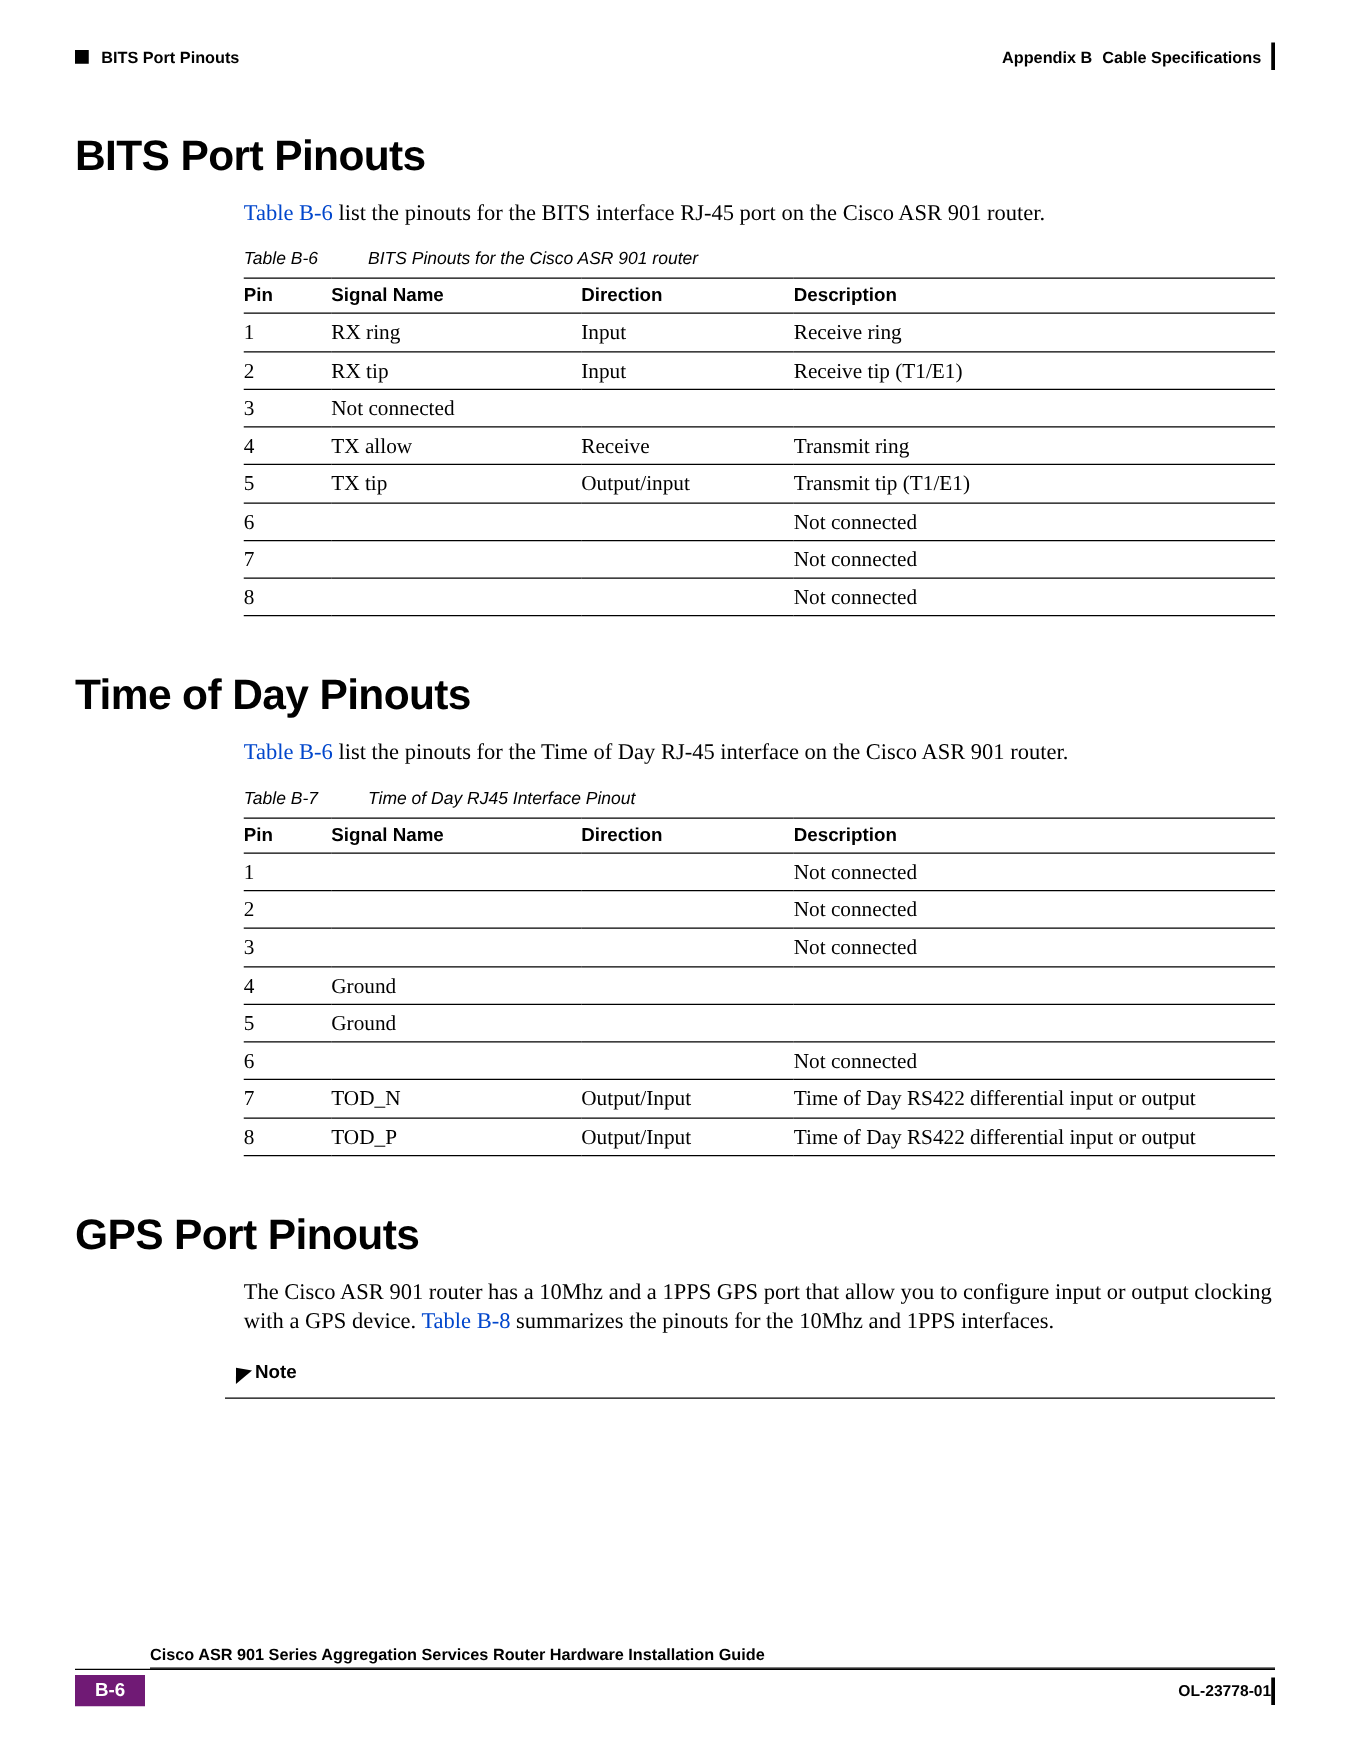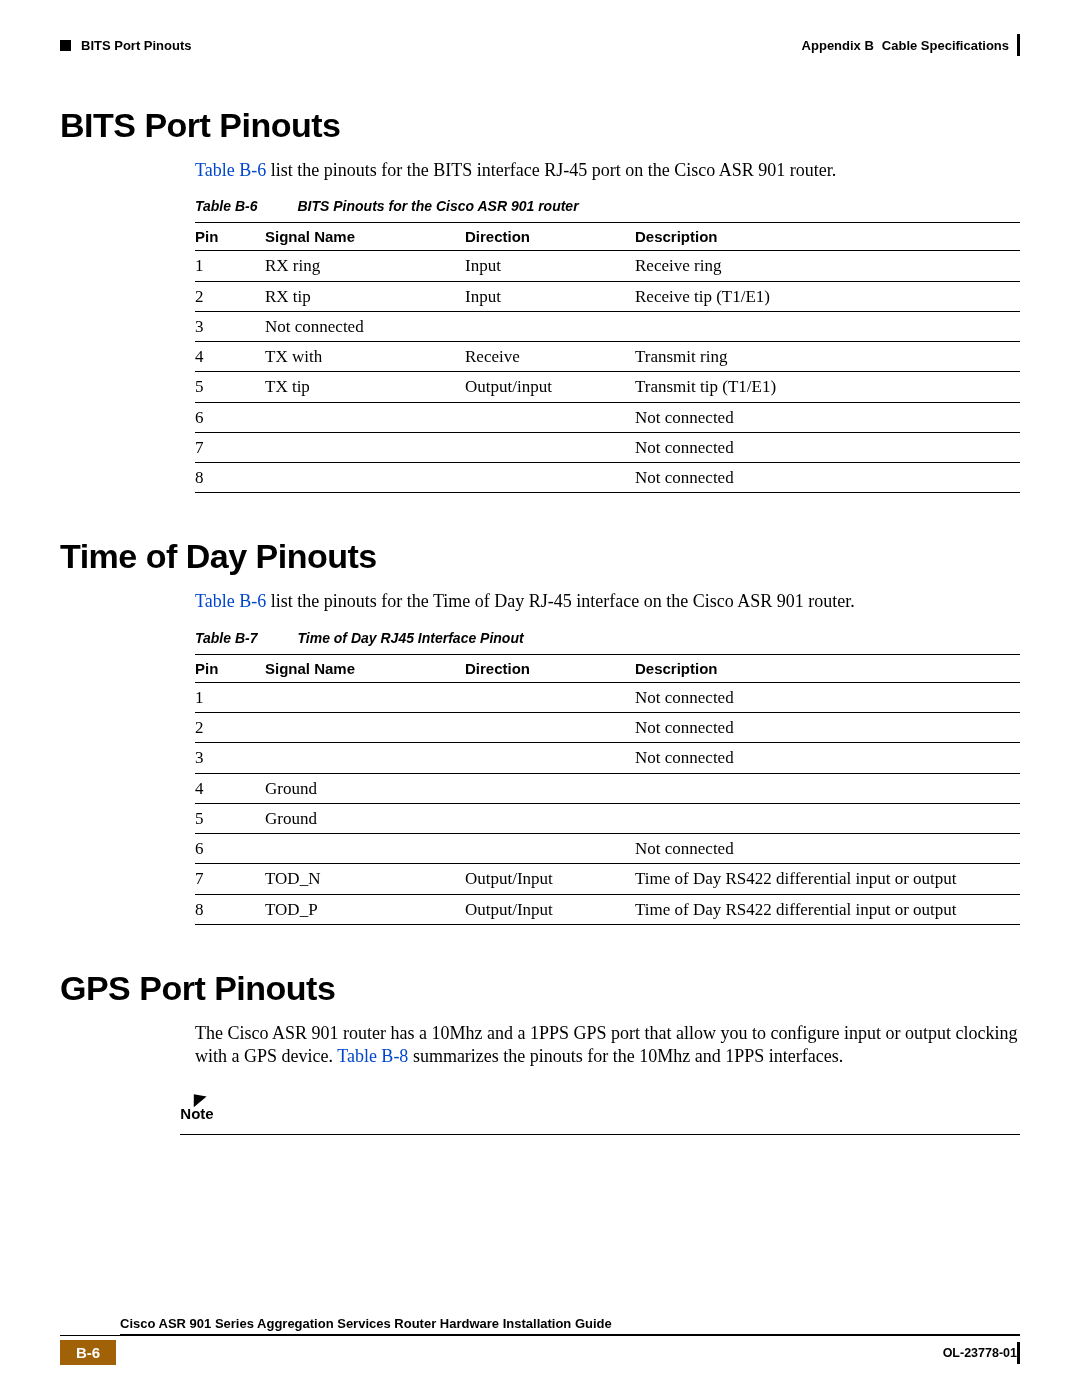--- a/index.html
+++ b/index.html
@@ -37,21 +37,21 @@
   .intro {
     font-size: 18px;
     margin-left: 135px;
     margin-bottom: 16px;
     line-height: 1.3;
   }
   .link { color: #0046cc; }
   .caption {
     font-family: Arial, Helvetica, sans-serif;
     font-style: italic;
-    font-weight: bold;
+    font-weight: normal;
     font-size: 14px;
     margin-left: 135px;
     margin-bottom: 8px;
   }
   .caption .tno { margin-right: 40px; }
   table.pinout {
     width: calc(100% - 135px);
     margin-left: 135px;
     border-collapse: collapse;
     font-size: 17px;
@@ -80,21 +80,21 @@
   .note-block {
     display: flex;
     align-items: flex-start;
     gap: 14px;
     margin-left: 120px;
     margin-right: 0;
     border-bottom: 1px solid #000;
     padding-bottom: 12px;
     margin-bottom: 20px;
   }
-  .note-icon { width: 34px; display:flex; flex-direction:column; align-items:center; padding-top:2px;}
+  .note-icon { width: 34px; display:flex; flex-direction:row; align-items:center; padding-top:2px;}
   .pencil {
     width: 0; height: 0;
     border-left: 12px solid transparent;
     border-right: 12px solid transparent;
     border-bottom: 18px solid #000;
     transform: rotate(-40deg) scaleY(0.55) scaleX(0.7);
     margin-bottom: -2px;
   }
   .note-label { font-family: Arial, Helvetica, sans-serif; font-weight: bold; font-size: 15px; }
   .note-text { font-size: 18px; flex:1; }
@@ -120,21 +120,21 @@
     bottom: 62px;
     left: 120px;
     right: 60px;
     font-family: Arial, Helvetica, sans-serif;
     font-weight: bold;
     font-size: 13px;
     border-bottom: 1.5px solid #000;
     padding-bottom: 3px;
   }
   .pagebox {
-    background: #a16207;
+    background: #701a75;
     color: #fff;
     font-family: Arial, Helvetica, sans-serif;
     font-weight: bold;
     font-size: 15px;
     padding: 4px 16px;
     display:inline-block;
   }
   .footer-right { display:flex; align-items:center; gap:0;}
 </style>
 </head>
@@ -182,21 +182,21 @@
         <td>Receive tip (T1/E1)</td>
       </tr>
       <tr>
         <td>3</td>
         <td>Not connected</td>
         <td></td>
         <td></td>
       </tr>
       <tr>
         <td>4</td>
-        <td>TX with</td>
+        <td>TX allow</td>
         <td>Receive</td>
         <td>Transmit ring</td>
       </tr>
       <tr>
         <td>5</td>
         <td>TX tip</td>
         <td>Output/input</td>
         <td>Transmit tip (T1/E1)</td>
       </tr>
       <tr>

